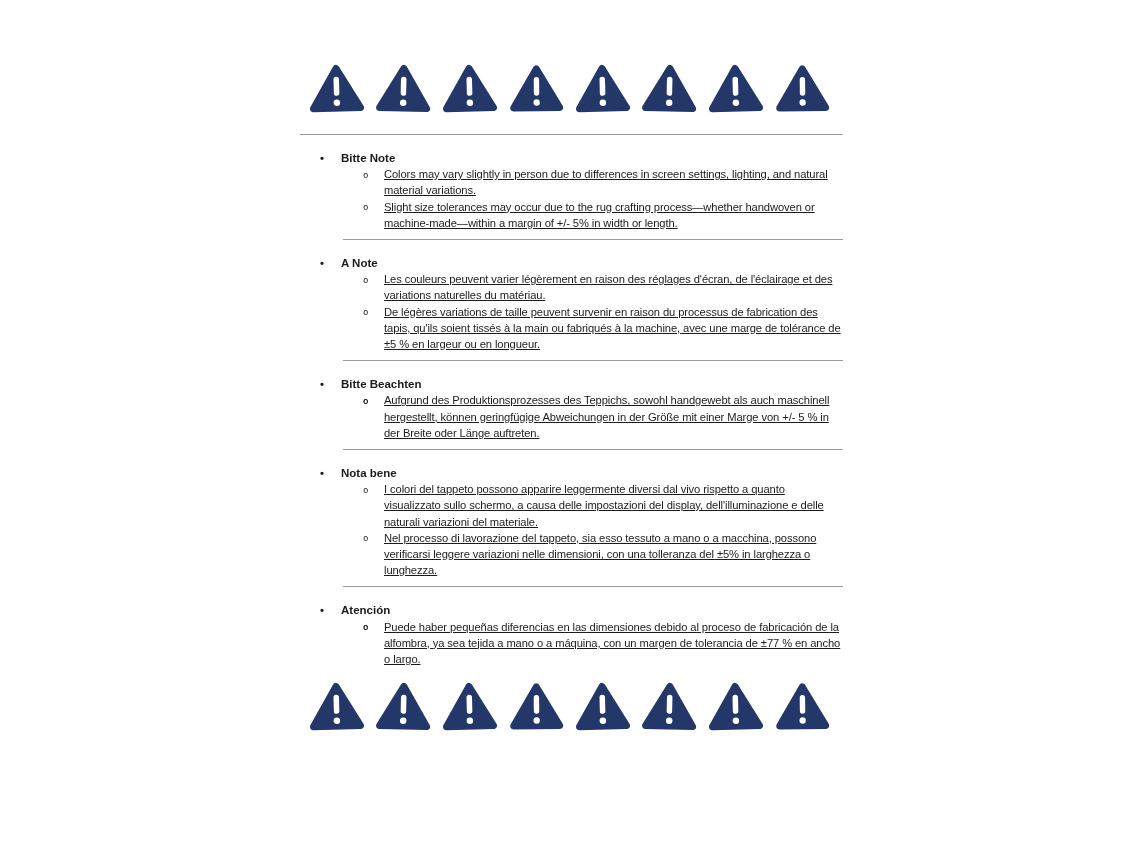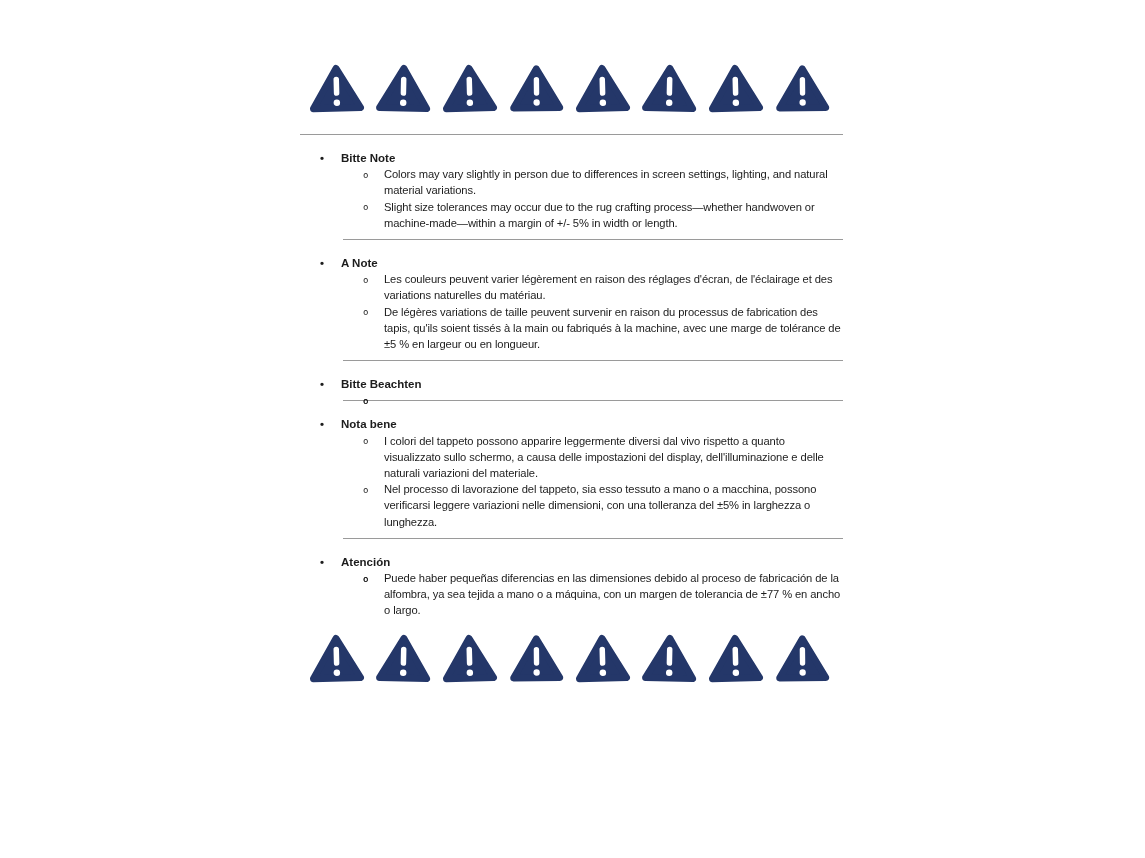--- a/index.html
+++ b/index.html
@@ -51,21 +51,21 @@
     font-weight: bold;
     font-size: 11.5px;
   }
   .l2 {
     position: relative;
     padding-left: 84px;
     font-size: 11.2px;
     line-height: 16.2px;
     letter-spacing: -0.1px;
   }
-  .l2-text { display: block; width: 459px; }
+  .l2-text { display: block; width: 459px; text-decoration: underline; }
   .l2-marker {
     position: absolute;
     left: 63px;
     top: 1.5px;
     font-family: "DejaVu Sans Mono", monospace;
     font-size: 9px;
     line-height: 14px;
   }
 </style>
 </head>
@@ -177,20 +177,21 @@
     <section class="note-section">
       <div class="l1">
         <span class="l1-marker">•</span>
         <span class="l1-heading">Bitte Beachten</span>
       </div>
       <div class="l2">
         <span class="l2-marker">o</span>
       </div>
       <div class="l2">
         <span class="l2-marker">o</span>
+        <span class="l2-text">Aufgrund des Produktionsprozesses des Teppichs, sowohl handgewebt als auch maschinell hergestellt, können geringfügige Abweichungen in der Größe mit einer Marge von +/- 5 % in der Breite oder Länge auftreten.</span>
       </div>
       <div class="rule rule-indent"></div>
     </section>
 
     <section class="note-section">
       <div class="l1">
         <span class="l1-marker">•</span>
         <span class="l1-heading">Nota bene</span>
       </div>
       <div class="l2">

